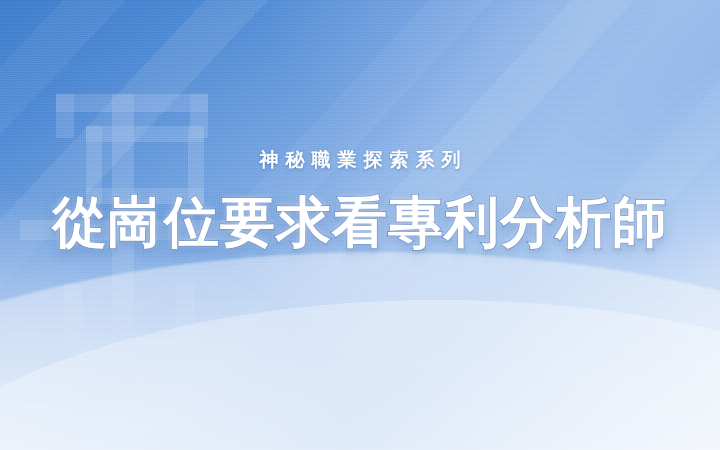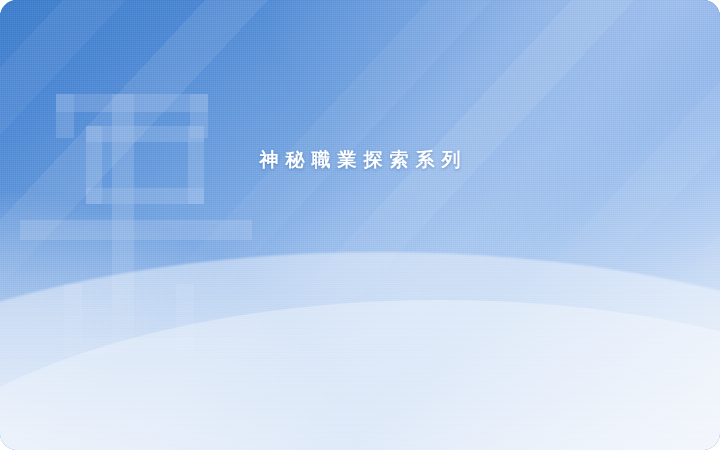--- a/index.html
+++ b/index.html
@@ -3,21 +3,20 @@
 <meta charset="utf-8">
 <style>
   html,body{margin:0;padding:0;}
   body{
     width:720px;height:450px;overflow:hidden;
     font-family:"Liberation Sans","DejaVu Sans",sans-serif;
   }
   #banner{
     position:relative;width:720px;height:450px;overflow:hidden;
     background:#0369a1;
-    border-radius:17px;
   }
   
   .layer{position:absolute;inset:0;}
   #grad-base{
     background:linear-gradient(152deg,
       #3f7ccb 0%,
       #4d86d3 14%,
       #6b9ddd 32%,
       #8cb4e9 50%,
       #a8c7ef 64%,
@@ -153,16 +152,17 @@
     <span class="wm-low-left"></span>
     <span class="wm-low-right"></span>
     <span class="wm-low-bot"></span>
   </div>
 
   <div class="layer" id="grain"></div>
 
   <div id="content">
     <div id="subtitle">神秘職業探索系列</div>
     <div id="title">
+      <span class="line">從崗位要求看專利分析師</span>
     </div>
   </div>
 
 </div>
 
 </body></html>

